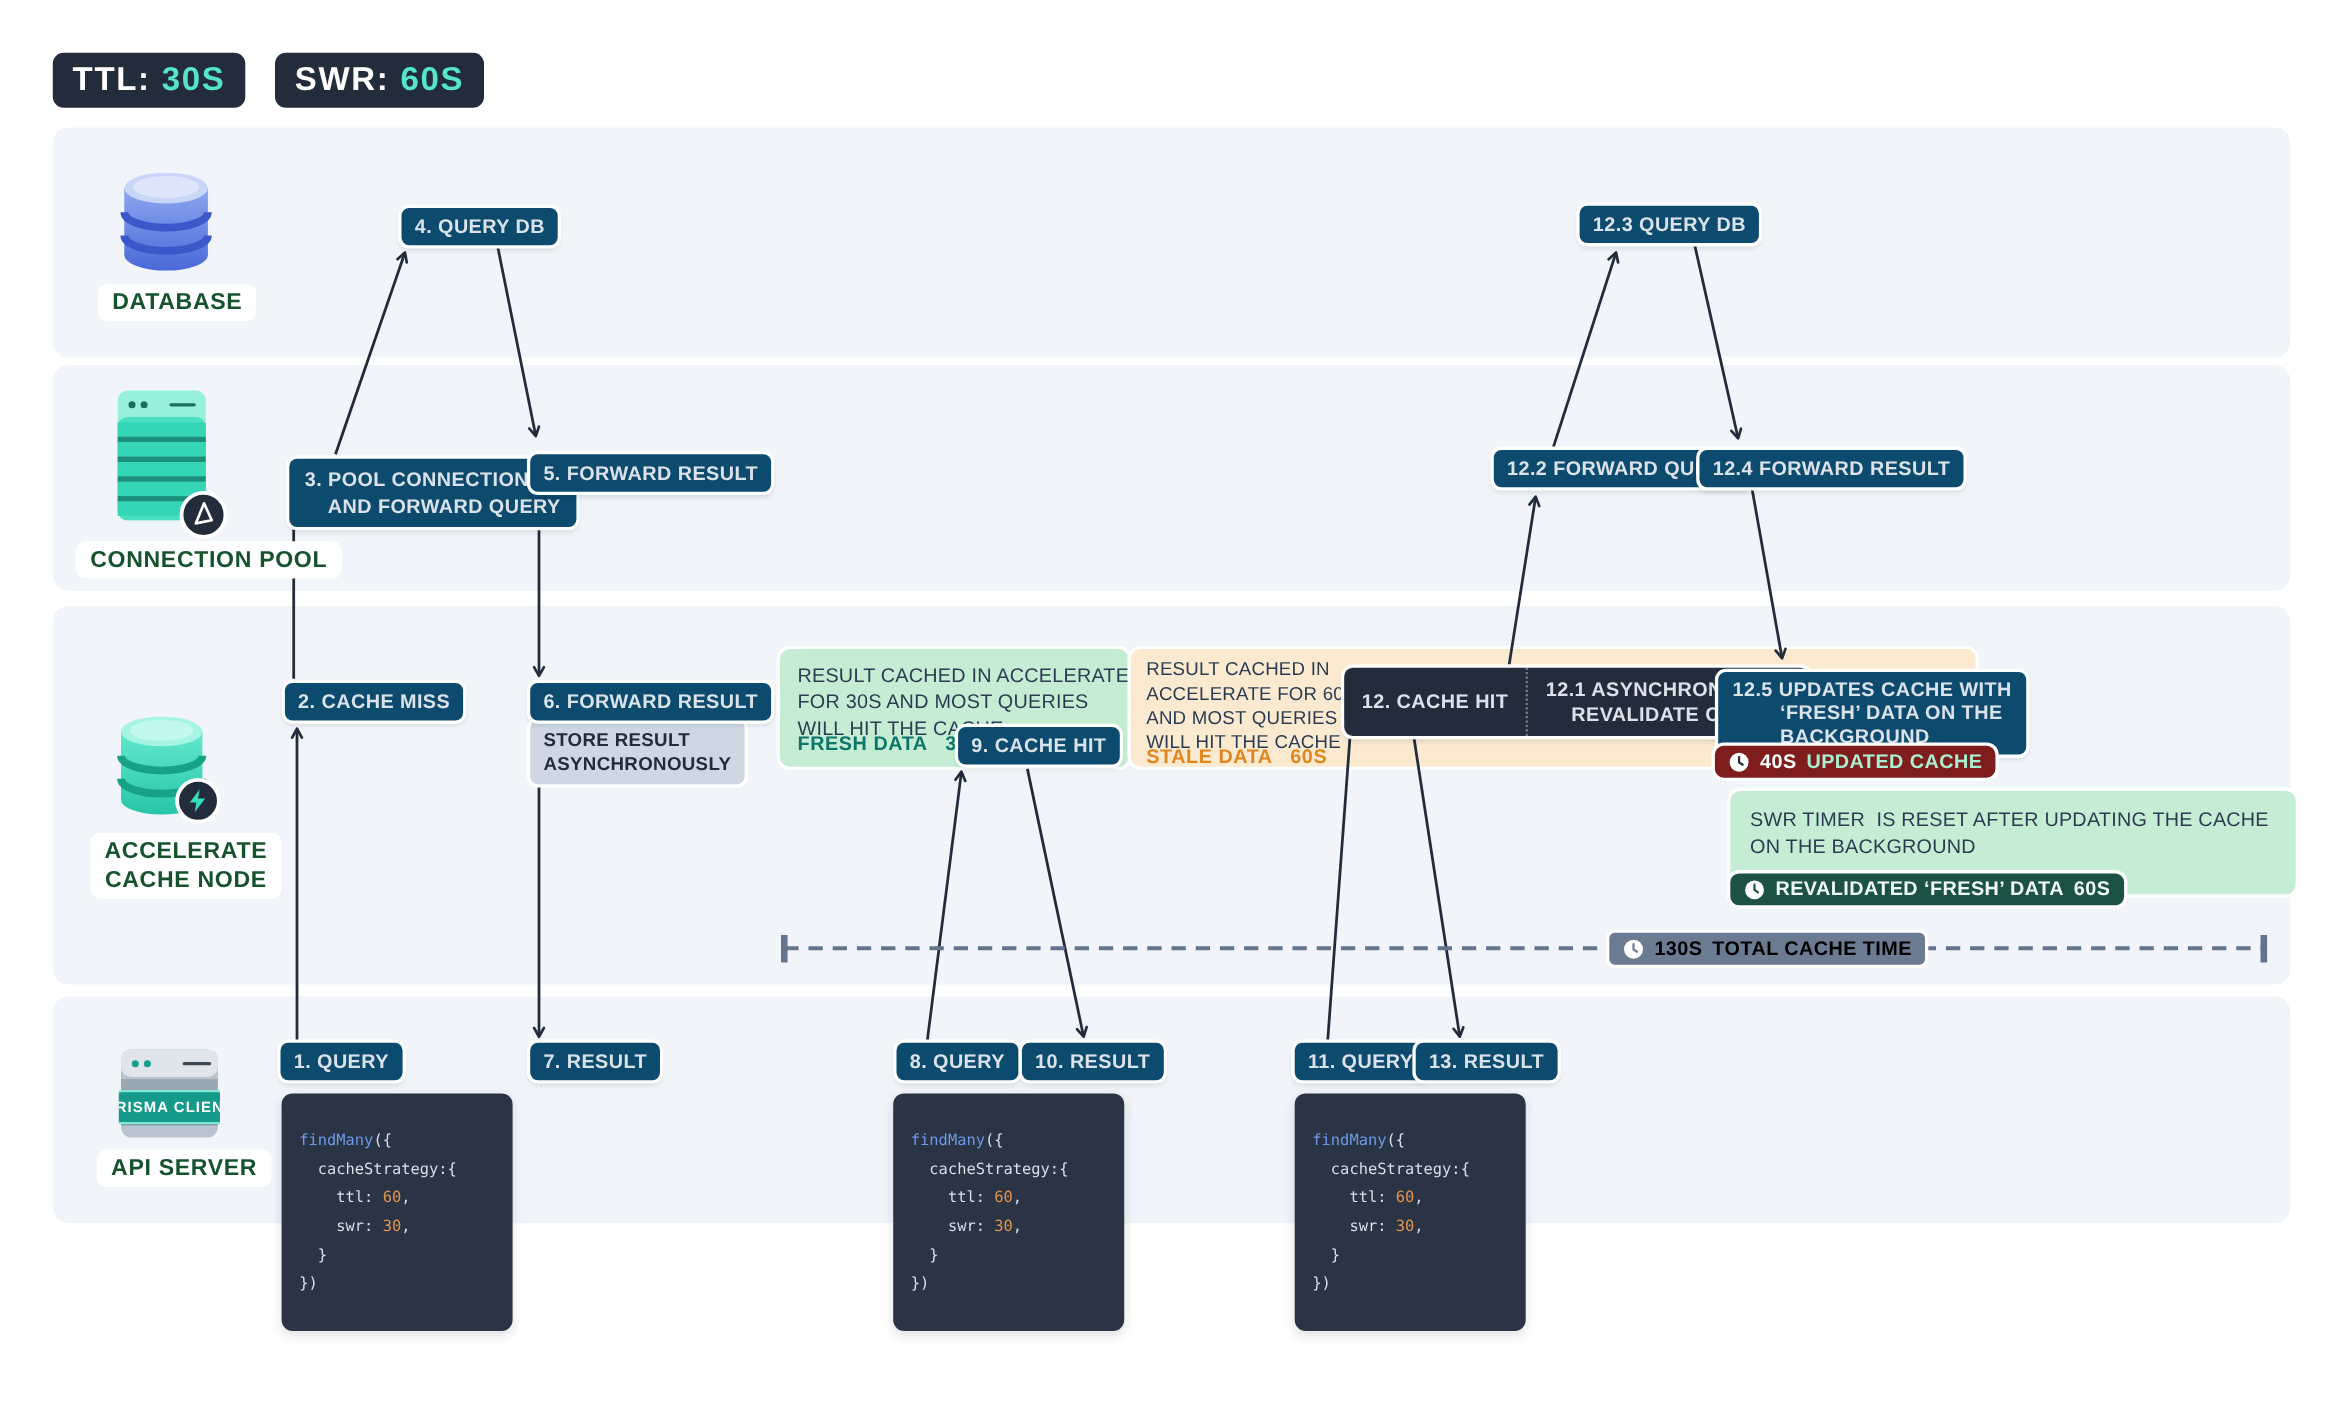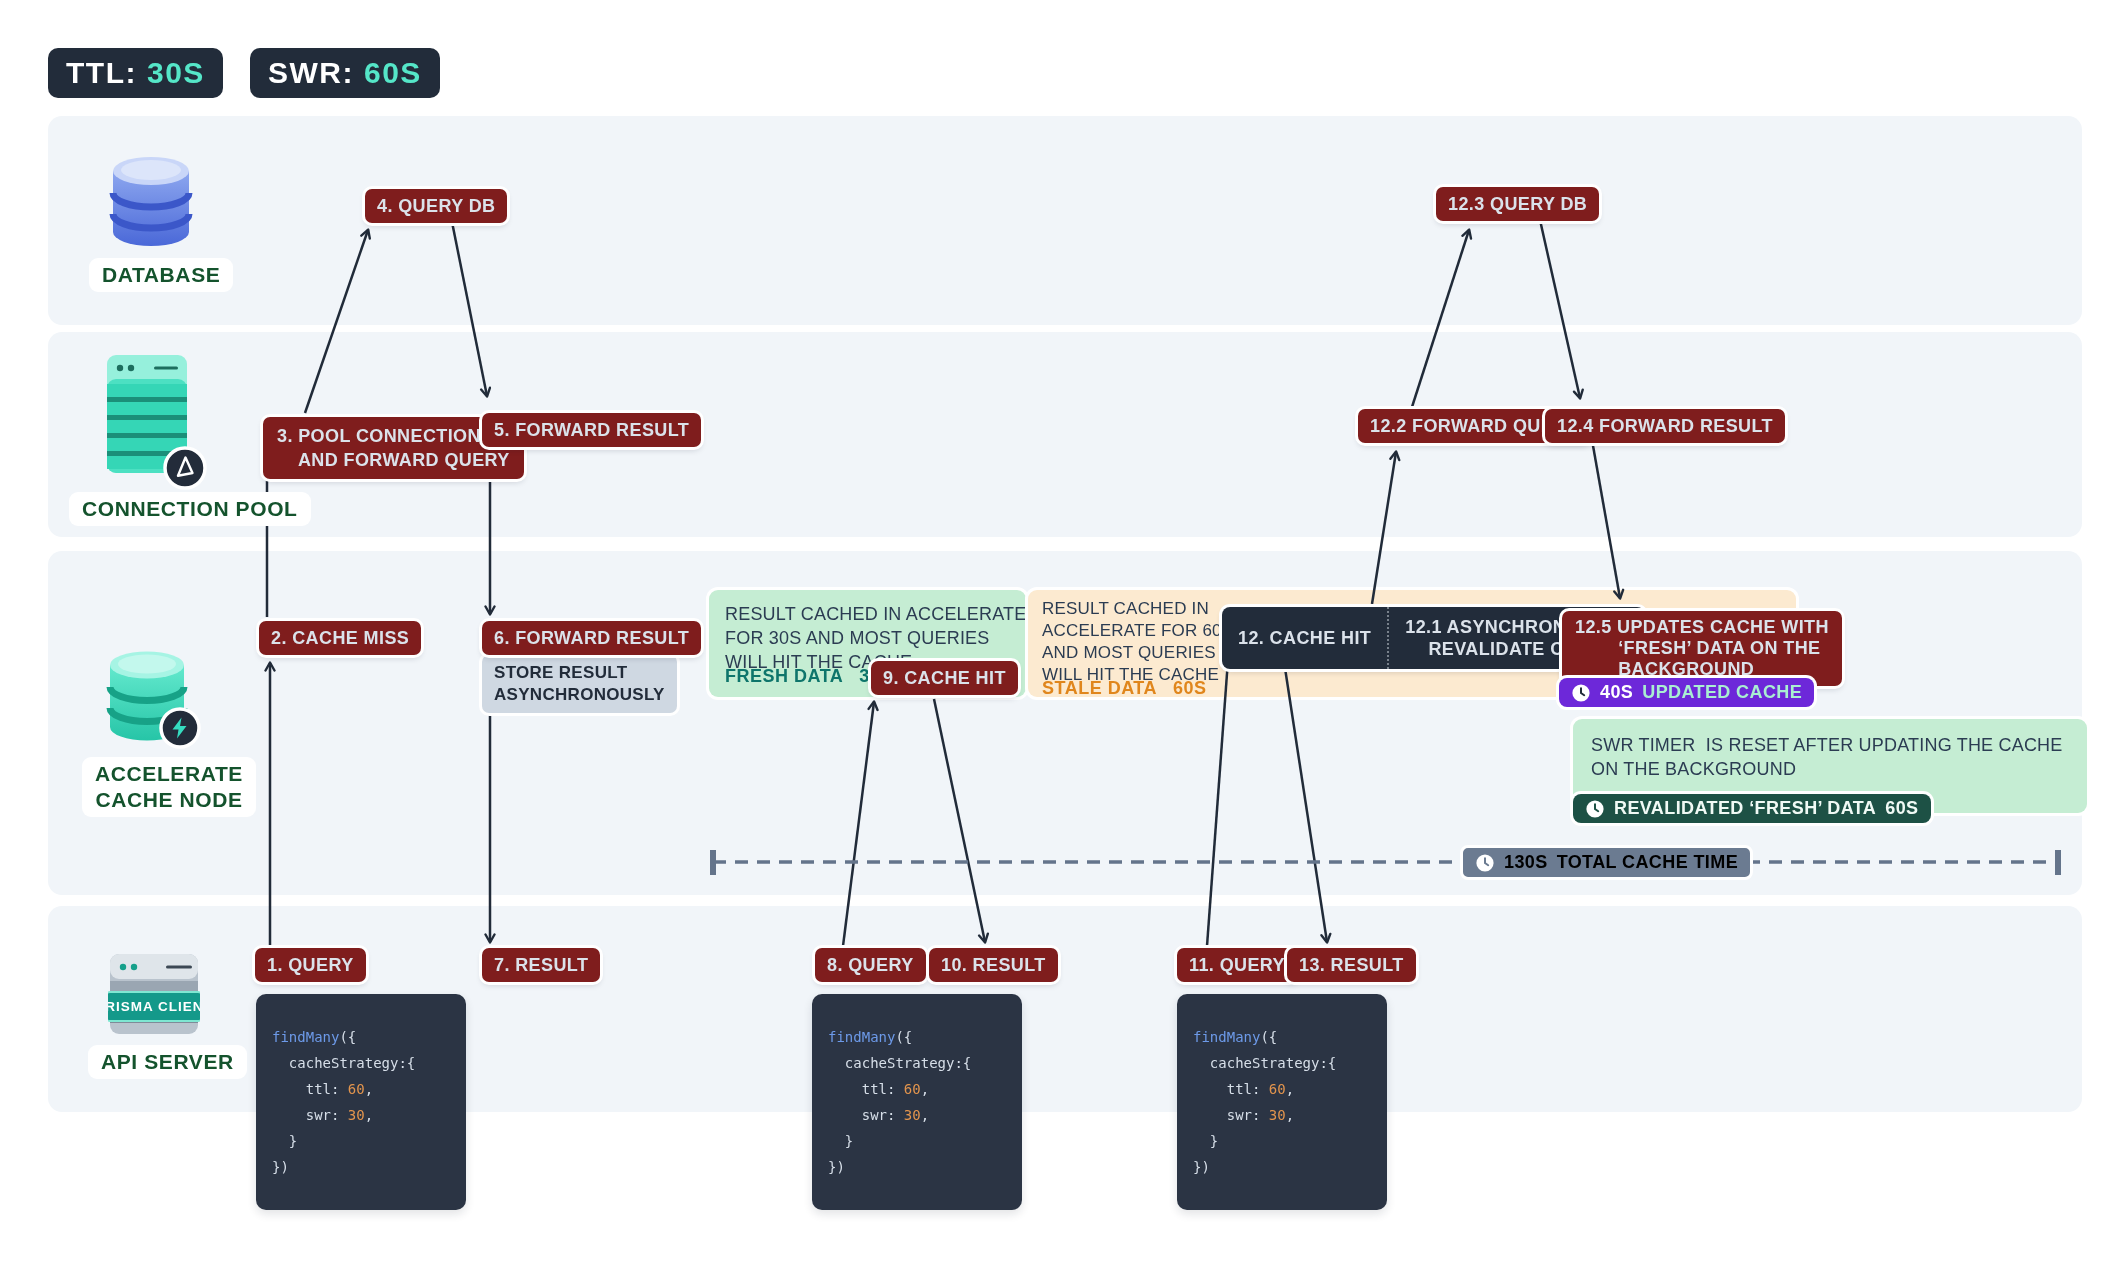--- a/index.html
+++ b/index.html
@@ -4,21 +4,21 @@
 <style>
   html,body{margin:0;padding:0;background:#fff;}
   #canvas{position:relative;width:2128px;height:1288px;background:#fff;overflow:hidden;
           font-family:"Liberation Sans",sans-serif;}
   .lane{position:absolute;left:48px;width:2034px;background:#f1f5f9;border-radius:14px;z-index:0;}
   
   .hbadge{position:absolute;background:#222c3a;color:#fff;border-radius:10px;padding:8px 18px;
           font-size:30px;font-weight:800;letter-spacing:1.5px;z-index:8;display:flex;gap:10px;}
   .hbadge .val{color:#55e6c8;}
   
-  .step{position:absolute;background:#7f1d1d;color:#dbe2ea;border-radius:7px;padding:5px 12px;
+  .step{position:absolute;background:#0c4a6e;color:#dbe2ea;border-radius:7px;padding:5px 12px;
         font-size:18px;font-weight:700;letter-spacing:.4px;line-height:24px;white-space:pre;
         box-shadow:0 0 0 3px #fff,0 3px 6px rgba(15,23,42,.18);z-index:8;}
   .combined{position:absolute;background:#222c3a;border-radius:8px;display:flex;align-items:stretch;
         box-shadow:0 0 0 3px #fff,0 3px 6px rgba(15,23,42,.18);z-index:8;color:#dbe2ea;
         font-size:18px;font-weight:700;letter-spacing:.4px;}
   .combined .cell{padding:9px 16px;display:flex;align-items:center;white-space:pre;line-height:22px;}
   .combined .cell.right{border-left:2px dotted rgba(226,232,240,.45);text-align:center;}
   .note-gray{position:absolute;background:#cfd8e2;color:#222c3a;border-radius:7px;padding:7px 12px;
         font-size:17px;font-weight:800;letter-spacing:.3px;line-height:22px;white-space:pre;z-index:7;
         box-shadow:0 0 0 3px #fff;}
@@ -31,21 +31,21 @@
   .box .txt{font-size:18px;font-weight:400;line-height:24px;color:#2b3c52;letter-spacing:.2px;white-space:pre;}
   .box.green{background:#c5edd3;}
   .box.orange{background:#fcead0;}
   .tagline{position:absolute;font-size:18px;font-weight:800;letter-spacing:.5px;display:flex;gap:16px;}
   .tagline.fresh{color:#0e756b;}
   .tagline.stale{color:#e0861c;}
   
   .pill{position:absolute;display:flex;align-items:center;gap:9px;border-radius:8px;
         padding:4px 12px;font-size:18px;font-weight:800;letter-spacing:.4px;z-index:9;white-space:pre;}
   .pill svg{width:20px;height:20px;flex:0 0 auto;}
-  .pill-40{background:#6d28d9;color:#222c3a;box-shadow:0 0 0 3px #fff;}
+  .pill-40{background:#7f1d1d;color:#222c3a;box-shadow:0 0 0 3px #fff;}
   .pill-40 .v{color:#fff;} .pill-40 .l{color:#a9efd2;}
   .pill-reval{background:#1d5145;color:#1d5145;box-shadow:0 0 0 3px #fff;}
   .pill-reval .v,.pill-reval .l{color:#f0faf5;}
   .pill-time{background:#6b7b91;color:#6b7b91;border:3px solid #fff;}
   .pill-time .v,.pill-time .l{color:#000000;}
   
   .code{position:absolute;background:#2b3444;border-radius:10px;padding:30px 16px;z-index:8;
         font-family:"DejaVu Sans Mono",monospace;font-size:14px;line-height:26px;color:#d7dfe9;
         box-shadow:0 4px 10px rgba(15,23,42,.12);}
   .tok-blue{color:#6d9ae9;} .tok-orange{color:#e2944d;} .tok-plain{color:#d7dfe9;}

